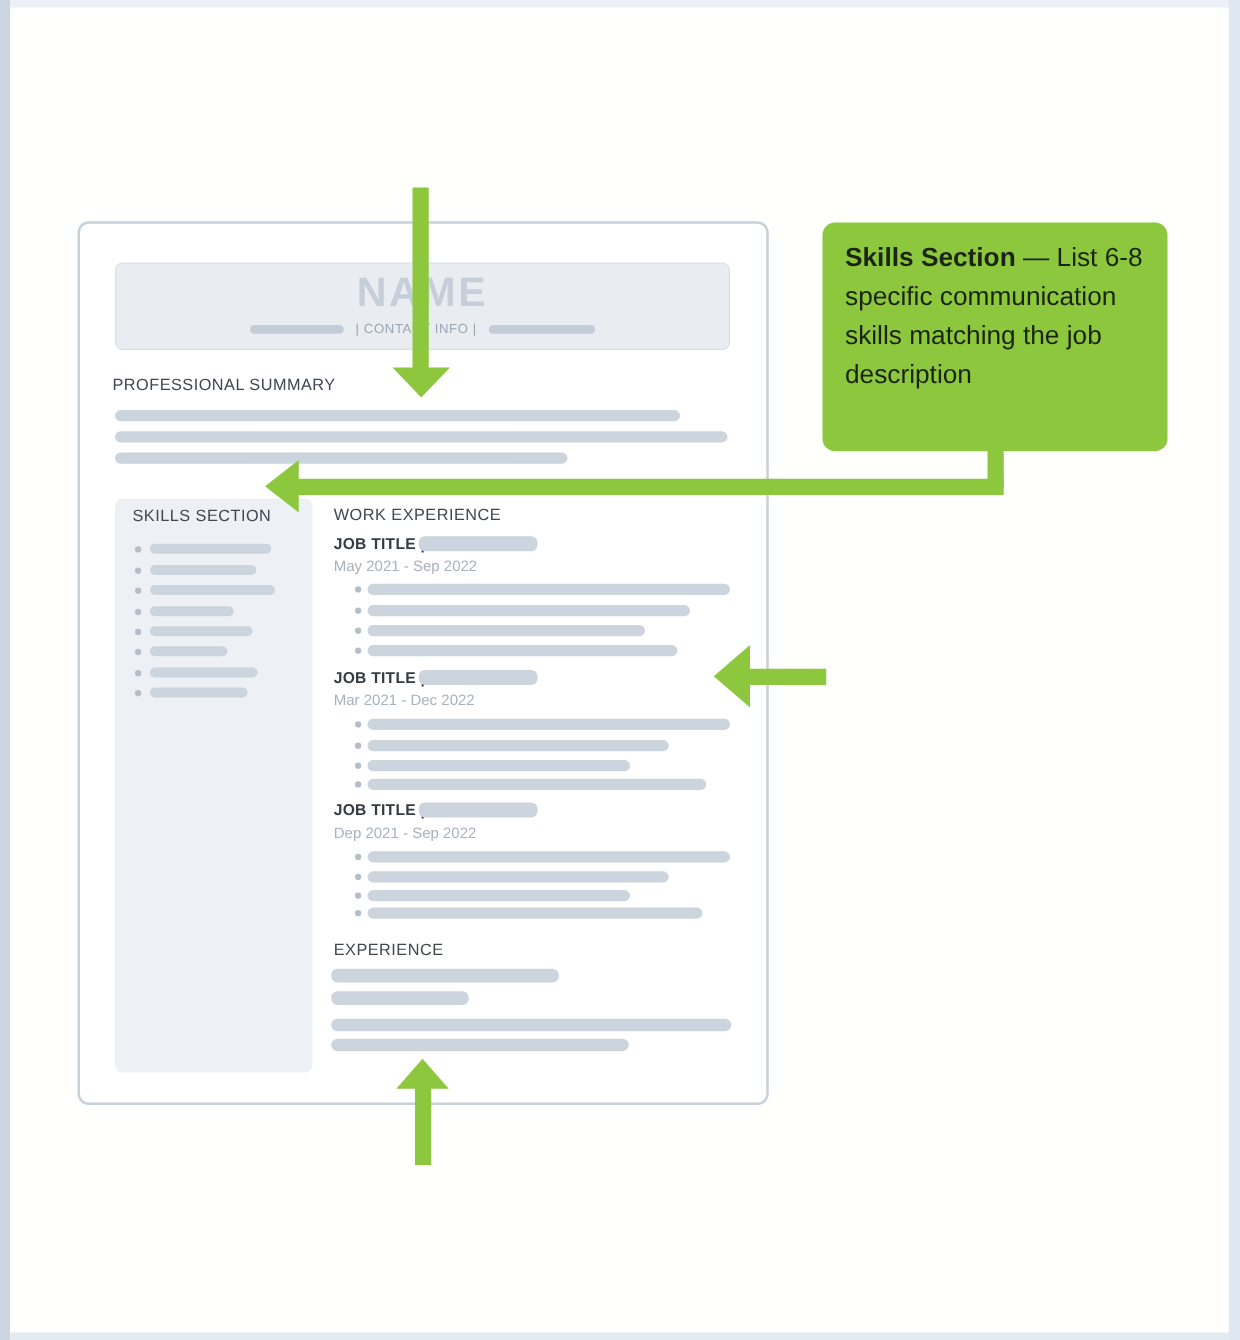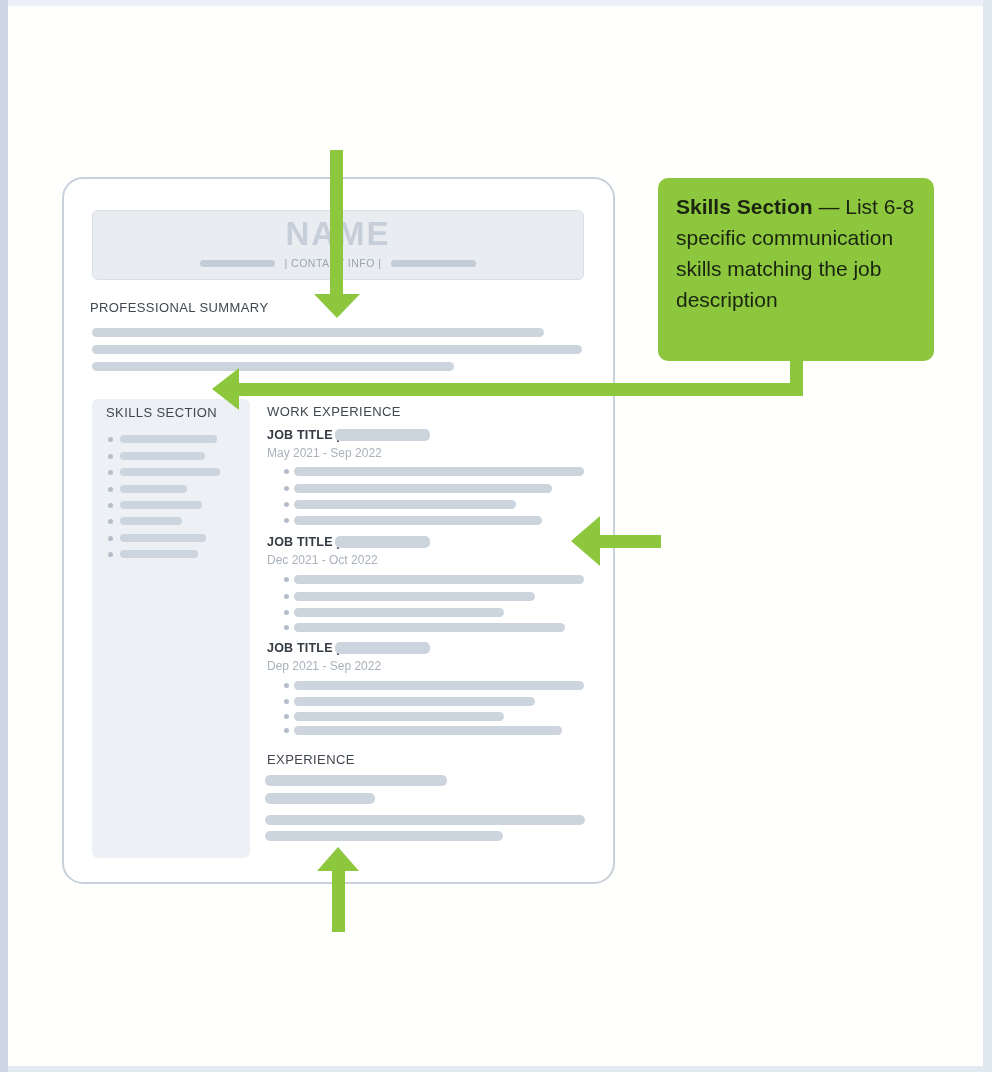--- a/index.html
+++ b/index.html
@@ -9,21 +9,21 @@
 
   
   .frame { position:absolute; background:#cfd8e4; }
   .frame.top    { left:0; top:0; width:992px; height:6px; background:#edf1f7; }
   .frame.bottom { left:0; bottom:0; width:992px; height:6px; background:#e4eaf2; }
   .frame.left   { left:0; top:0; width:8px; height:1072px; background:#ccd5e2; }
   .frame.right  { right:0; top:0; width:9px; height:1072px; background:#dfe7f1; }
 
   
   .resume-page { position:absolute; left:62px; top:177px; width:553px; height:707px;
-                 background:#fff; border:2px solid #c8d0da; border-radius:21px; }
+                 background:#fff; border:2px solid #c8d0da; border-radius:9px; }
 
   .resume-header { position:absolute; left:28px; top:31px; width:492px; height:70px;
                    background:#e9edf2; border:1px solid #dadfe7; border-radius:6px; text-align:center; }
   .resume-name { margin-top:4px; font-size:33px; font-weight:700; letter-spacing:2px; color:#c6cfd9; }
   .contact-row { position:absolute; left:0; top:46px; width:100%; display:flex; align-items:center; justify-content:center; gap:9px; }
   .contact-text { font-size:10.5px; letter-spacing:0.5px; color:#99a4b0; white-space:nowrap; }
 
   .bar { position:absolute; height:9px; background:#ccd4dd; border-radius:5px; display:block; }
   .dot { position:absolute; width:5px; height:5px; border-radius:50%; background:#b4bdc8; display:block; }
 
@@ -101,21 +101,21 @@
       <i class="bar" style="left:230px; top:288px; width:290px;"></i>
     <i class="dot" style="left:220px; top:307px;"></i>
       <i class="bar" style="left:230px; top:305px; width:258px;"></i>
     <i class="dot" style="left:220px; top:323px;"></i>
       <i class="bar" style="left:230px; top:321px; width:222px;"></i>
     <i class="dot" style="left:220px; top:339px;"></i>
       <i class="bar" style="left:230px; top:337px; width:248px;"></i>
 
     <div class="job-title" style="left:203px; top:356px;">JOB TITLE |</div>
     <i class="bar" style="left:271px; top:357px; width:95px; height:12px;"></i>
-    <div class="job-dates" style="left:203px; top:374px;">Dec 2021 - Oct 2022</div>
+    <div class="job-dates" style="left:203px; top:374px;">Mar 2021 - Dec 2022</div>
     <i class="dot" style="left:220px; top:398px;"></i>
       <i class="bar" style="left:230px; top:396px; width:290px;"></i>
     <i class="dot" style="left:220px; top:415px;"></i>
       <i class="bar" style="left:230px; top:413px; width:241px;"></i>
     <i class="dot" style="left:220px; top:431px;"></i>
       <i class="bar" style="left:230px; top:429px; width:210px;"></i>
     <i class="dot" style="left:220px; top:446px;"></i>
       <i class="bar" style="left:230px; top:444px; width:271px;"></i>
 
     <div class="job-title" style="left:203px; top:462px;">JOB TITLE |</div>

